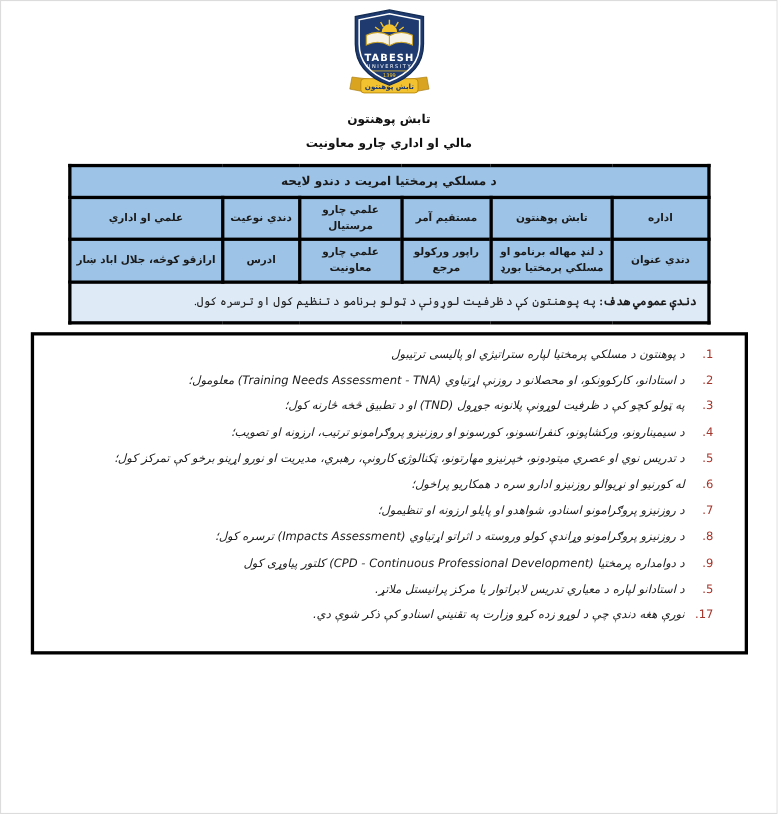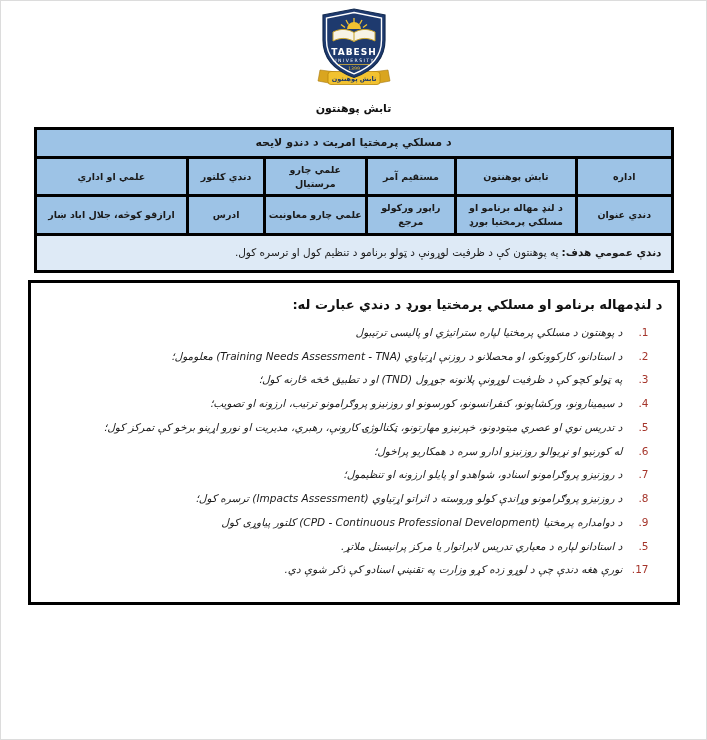--- a/index.html
+++ b/index.html
@@ -7,26 +7,26 @@
     width:707px; height:740px; box-sizing:border-box; overflow:hidden;
     background:#fff; border:1px solid #dcdcdc;
     font-family:"DejaVu Sans", sans-serif; color:#1a1a1a;
   }
   
   .logo-wrap { display:flex; justify-content:center; padding-top:7px; }
   
   .org-header { text-align:center; margin-top:8px; direction:rtl; }
   .org-line { font-weight:bold; font-size:11px; line-height:22px; color:#111; }
   
-  table.info { border-collapse:collapse; width:640px; margin:7px auto 0; direction:rtl; table-layout:fixed; }
+  table.info { border-collapse:collapse; width:584px; margin:7px auto 0; direction:rtl; table-layout:fixed; }
   table.info td { border:3px solid #000; background:var(--cell-blue,#9DC3E6); text-align:center; vertical-align:middle;
     font-weight:bold; font-size:9.5px; padding:4px 2px; line-height:1.45; }
   table.info td.title-cell { font-size:11px; padding:5px; }
   table.info td.goal-cell { background:var(--goal-blue,#DEEAF6); text-align:right; font-weight:normal;
-    font-size:10.5px; padding:8px 9px; line-height:1.7; }
+    font-size:10.5px; padding:8px 9px; line-height:1.7;font-family:Liberation Serif, serif; }
   .goal-label { font-weight:bold; margin-inline-end:3px; }
   
   .duty-box { width:652px; box-sizing:border-box; margin:7px auto 0; border:3px solid #000;
     direction:rtl; padding:10px 12px 16px; }
   .duty-heading { font-weight:bold; font-size:13px; margin:4px 2px 13px; color:#111; }
   ol.duty-list { list-style:none; margin:0; padding:0 16px 0 2px; }
   li.duty-item { display:flex; font-size:10.5px; line-height:1.5; margin-bottom:8px; }
   .duty-num { flex:0 0 26px; color:var(--num-red,#A5352B); }
   .duty-text { flex:1; padding-left:4px;font-style:italic; }
   .closing { font-weight:bold; font-size:10.5px; line-height:2.05; margin:24px 2px 0; text-align:justify; color:#111; }
@@ -65,61 +65,61 @@
 
       <text x="38" y="47" text-anchor="middle" font-size="9" font-weight="bold" fill="#FFFFFF" letter-spacing="1">TABESH</text>
       <text x="38" y="54" text-anchor="middle" font-size="4.6" fill="#FFFFFF" letter-spacing="1.4">UNIVERSITY</text>
       <line x1="22" y1="56.5" x2="54" y2="56.5" stroke="#F2C230" stroke-width="0.7"></line>
       <text x="38" y="62" text-anchor="middle" font-size="4.6" fill="#F2C230">1399</text>
     </svg>
   </div>
 
   <div class="org-header">
     <div class="org-line">تابش پوهنتون</div>
+    <div class="org-line">مالي او اداري چارو معاونیت</div>
   </div>
 
   <table class="info">
     <colgroup>
       <col style="width:15%">
         <col style="width:19%">
         <col style="width:14%">
       <col style="width:16%">
         <col style="width:12%">
         <col style="width:24%">
     </colgroup>
     <tbody>
         <tr>
       <td colspan="6" class="title-cell">د مسلکي پرمختیا امریت د دندو لایحه</td>
     </tr>
     <tr>
       <td>اداره</td>
       <td>تابش پوهنتون</td>
       <td>مستقیم آمر</td>
       <td>علمي چارو مرستیال</td>
-      <td>دندي کلتور</td>
+      <td>دندي نوعیت</td>
       <td>علمي او اداري</td>
     </tr>
     <tr>
       <td>دندي عنوان</td>
       <td>د لنډ مهاله برنامو او مسلکي پرمختیا بورډ</td>
       <td>راپور ورکولو مرجع</td>
       <td>علمي چارو معاونیت</td>
       <td>ادرس</td>
       <td>ارازقو کوڅه، جلال اباد ښار</td>
     </tr>
     <tr>
       <td colspan="6" class="goal-cell">
         <span class="goal-label">دندې عمومي هدف:</span><span>په پوهنتون کې د ظرفیت لوړونې د ټولو برنامو د تنظیم کول او ترسره کول.</span>
       </td>
     </tr>
   </tbody>
     </table>
 
   <div class="duty-box">
-    <div class="duty-heading">د لنډمهاله برنامو او مسلکي پرمختیا بورډ د دندي عبارت له:</div>
     <ol class="duty-list">
       <li class="duty-item">
           <span class="duty-num">1.</span>
           <span class="duty-text">د پوهنتون د مسلکي پرمختیا لپاره ستراتیژي او پالیسی ترتیبول</span>
         </li>
       <li class="duty-item">
           <span class="duty-num">2.</span>
           <span class="duty-text">د استادانو، کارکوونکو، او محصلانو د روزنې اړتیاوي (Training Needs Assessment - TNA) معلومول؛</span>
         </li>
       <li class="duty-item">

